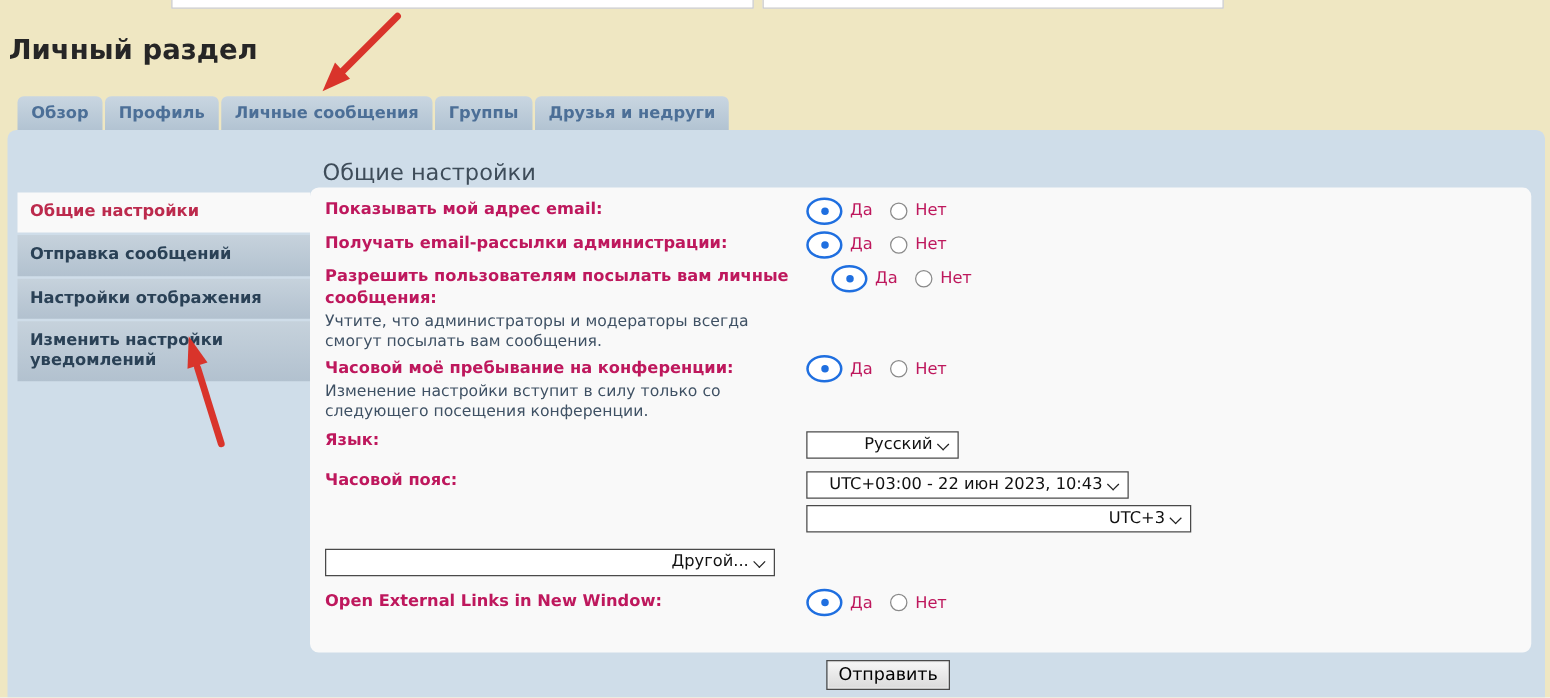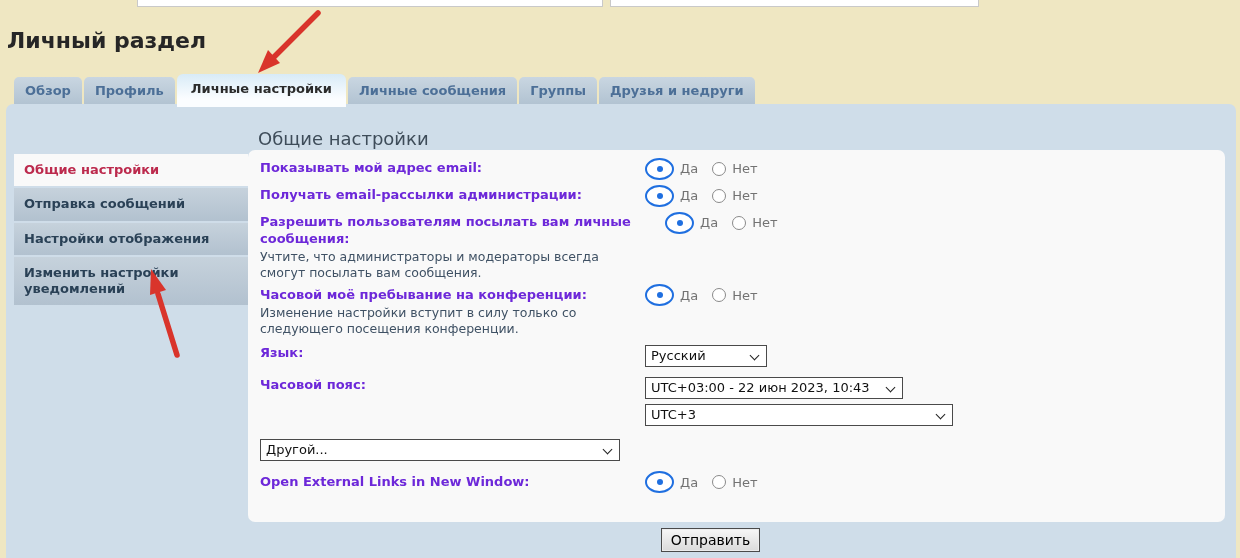--- a/index.html
+++ b/index.html
@@ -57,46 +57,46 @@
   .side-item.active { background:#f9f9f9; color:#bc2a4d; }
 
   
   .white-panel {
     position:absolute; left:242px; top:46px; width:977px; height:372px;
     background:#f9f9f9; border-radius:7px;
     padding:10px 12px 0 12px;
   }
   .row { display:flex; align-items:flex-start; }
   .row .lbl { width:385px; padding-right:14px; }
-  .lbl .name { font-size:13px; font-weight:bold; color:#6d28d9; line-height:1.3; }
+  .lbl .name { font-size:13px; font-weight:bold; color:#be185d; line-height:1.3; }
   .lbl .hint { font-size:12.5px; color:#3f5164; line-height:1.28; margin-top:1px; }
   .hint a { color:#105289; text-decoration:none; cursor:pointer; }
   .r1,.r2 { margin-bottom:10px; }
   .r3 { margin-bottom:6px;gap:20px; }
   .r4 { margin-bottom:8px; }
   .r5 { margin-bottom:10px; }
   .r6,.r7 { margin-bottom:13px; }
 
   
   .radio-group { display:flex; align-items:center; height:17px; }
   .ri { width:14px; height:14px; border-radius:50%; background:#fff; flex:0 0 auto; }
   .ri.unsel { border:1.5px solid #8a8a8a; }
   .ri.sel { border:2px solid #1f6fe0; position:relative; }
   .ri.sel::after {
     content:""; position:absolute; left:50%; top:50%; width:6px; height:6px;
     margin:-3px 0 0 -3px; border-radius:50%; background:#1f6fe0;
   }
-  .radio-group .opt { font-size:13px; color:#737373; margin:0 14px 0 6px; }
+  .radio-group .opt { font-size:13px; color:#be185d; margin:0 14px 0 6px; }
   .radio-group .opt:last-child { margin-right:0; }
 
   
   .sel {
     position:relative; height:22px; background:#fff; border:1px solid #4a4a4a;
     display:flex; align-items:center; padding:0 20px 0 5px;
-    font-size:13px; color:#111; cursor:pointer; white-space:nowrap; overflow:hidden;
+    font-size:13px; color:#111; cursor:pointer; white-space:nowrap; overflow:hidden;justify-content:flex-end;
   }
   .sel .chev {
     position:absolute; right:8px; top:6px; width:7px; height:7px;
     border-right:1.7px solid #222; border-bottom:1.7px solid #222;
     transform:rotate(45deg);
   }
   .stack > .sel { margin-bottom:5px; }
   .stack > .sel:last-child { margin-bottom:0; }
   .txt-input {
     width:148px; height:20px; border:1px solid #9a9a9a; background:#fff;
@@ -122,21 +122,20 @@
 <body>
 
 <div class="top-box left"></div>
 <div class="top-box right"></div>
 
 <h1 class="page-title">Личный раздел</h1>
 
 <div class="tabs">
   <div class="tab">Обзор</div>
   <div class="tab">Профиль</div>
-  <div class="tab active">Личные настройки</div>
   <div class="tab">Личные сообщения</div>
   <div class="tab">Группы</div>
   <div class="tab">Друзья и недруги</div>
 </div>
 
 <div class="panel">
 
   <div class="content-heading">Общие настройки</div>
 
   <div class="sidebar">

